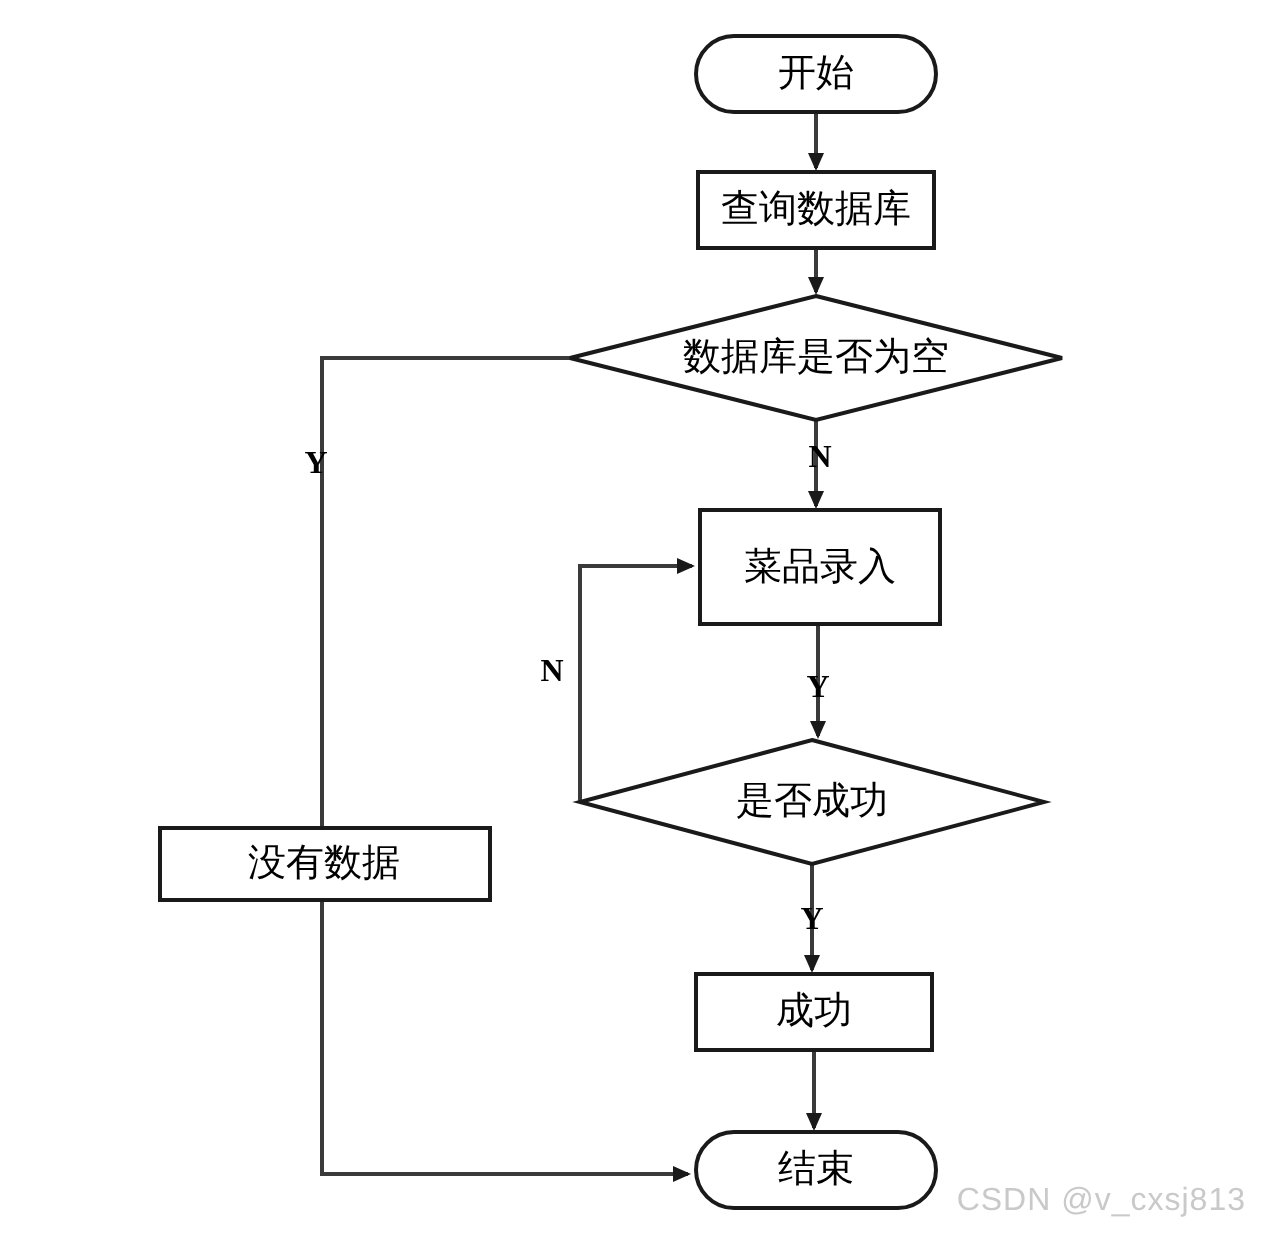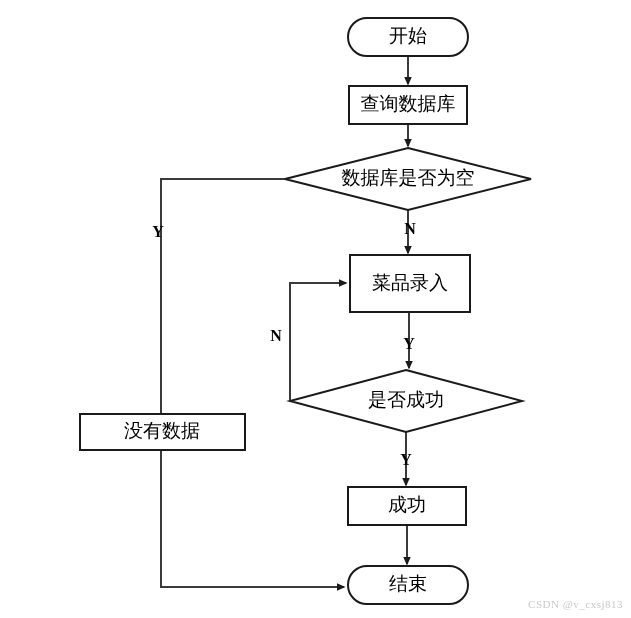--- a/index.html
+++ b/index.html
@@ -46,22 +46,22 @@
     font-size: 16px;
     font-weight: bold;
     fill: #000000;
     text-anchor: middle;
     dominant-baseline: middle;
   }
   .watermark {
     position: absolute;
     right: 8px;
     bottom: 8px;
-    font-family: Liberation Serif, serif;
-    font-size: 11px;
+    font-family: Liberation Sans, sans-serif;
+    font-size: 16px;
     color: #c9c9c9;
     letter-spacing: 0.5px;
     user-select: none;
   }
 </style>
 </head>
 <body>
 
 <div id="canvas">
 

